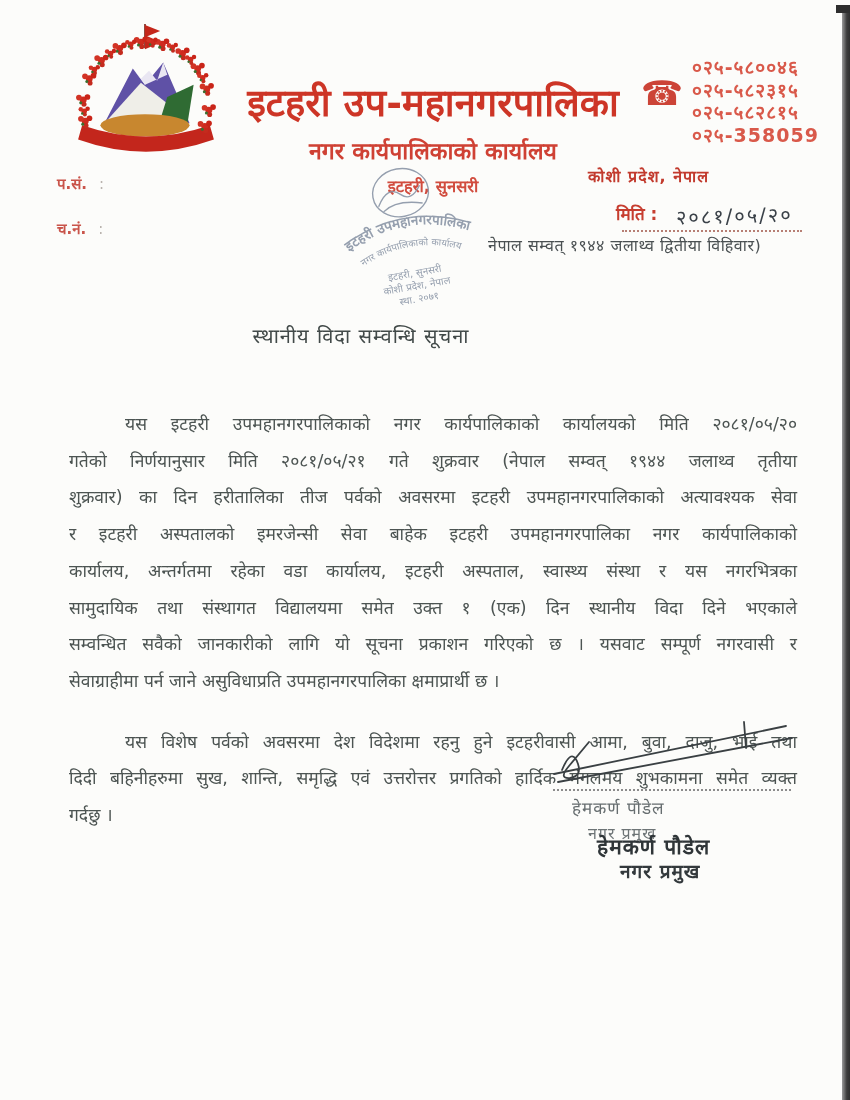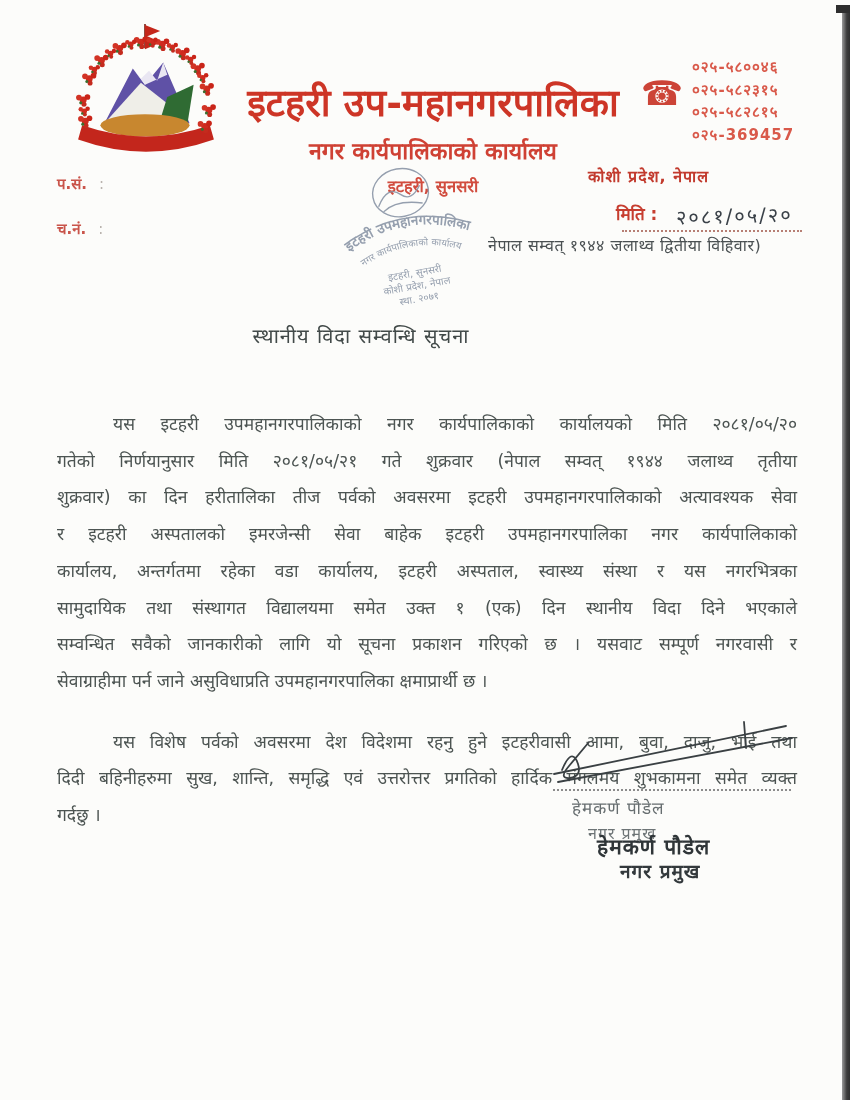--- a/index.html
+++ b/index.html
@@ -19,41 +19,41 @@
 
   
   .logo{position:absolute;left:70px;top:22px;width:152px;height:152px;}
   .head-center{position:absolute;left:198px;top:42px;width:470px;text-align:center;}
   .muni-title{font-size:38px;font-weight:bold;color:#cd3526;line-height:1.15;letter-spacing:0px;margin-top:40px;}
   .office-title{font-size:23px;font-weight:bold;color:#cf4134;margin-top:8px;}
   .location{font-size:16.5px;font-weight:bold;color:#d14c3e;margin-top:8px;}
 
   .phone-icon{position:absolute;left:641px;top:76px;font-size:34px;color:#cc4437;line-height:1;}
   .phones{position:absolute;left:692px;top:56px;text-align:left;}
-  .phones div{font-size:15px;font-weight:bold;color:#d9594a;line-height:22.5px;letter-spacing:1px;}
+  .phones div{font-size:19px;font-weight:bold;color:#d9594a;line-height:22.5px;letter-spacing:1px;}
 
   .province{position:absolute;left:588px;top:165px;font-size:16px;font-weight:bold;color:#c23a2d;letter-spacing:1px;}
 
   .refno{position:absolute;left:57px;top:173px;font-size:15px;font-weight:bold;color:#c9544a;text-align:center;}
   .chno{position:absolute;left:57px;top:218px;font-size:15px;font-weight:bold;color:#c9544a;}
   .refno .colon,.chno .colon{color:#b9b3ae;font-weight:normal;padding-left:12px;}
 
   .date-row{position:absolute;left:584px;top:202px;}
   .date-label{display:inline-block;font-size:17px;font-weight:bold;color:#c63d2f;vertical-align:top;margin-left:32px;}
   .date-value{display:inline-block;font-size:20px;color:#3a4148;margin-left:14px;transform:rotate(-1.5deg);letter-spacing:2px;}
   .date-dots{position:absolute;left:622px;top:230px;width:180px;border-bottom:2px dotted #b77f74;}
   .sambat{position:absolute;left:488px;top:234px;font-size:16px;color:#4a5052;letter-spacing:0.5px;}
 
   .stamp{position:absolute;left:318px;top:160px;width:180px;height:150px;transform:rotate(-10deg);opacity:0.9;}
 
   .subject{position:absolute;left:0;top:322px;width:722px;text-align:center;
     font-size:20px;color:#424a49;font-weight:500;letter-spacing:1px;}
 
   .body-text{position:absolute;left:57px;top:406px;width:740px;}
-  .para{margin:0 0 24px 0;}
+  .para{margin:0 0 24px 12px;}
   .bline{font-size:17.5px;line-height:36.7px;color:#4c5452;
     text-align:justify;text-align-last:justify;white-space:nowrap;}
   .bline.last{text-align-last:left;white-space:normal;}
   .indent{text-indent:56px;}
 
   .sig-svg{position:absolute;left:548px;top:712px;width:250px;height:80px;}
   .sig-dots{position:absolute;left:553px;top:789px;width:238px;border-top:2px dotted #8c8c8c;}
   .typed-name{position:absolute;left:572px;top:796px;font-size:17px;color:#676e70;letter-spacing:1px;}
   .typed-title{position:absolute;left:588px;top:822px;font-size:16px;color:#6d7476;letter-spacing:1px;}
   .stamp-name{position:absolute;left:597px;top:832px;font-size:21px;font-weight:bold;color:#2f3538;letter-spacing:1px;}
@@ -122,21 +122,21 @@
     <div class="muni-title">इटहरी उप-महानगरपालिका</div>
     <div class="office-title">नगर कार्यपालिकाको कार्यालय</div>
     <div class="location">इटहरी, सुनसरी</div>
   </div>
 
   <div class="phone-icon">☎</div>
   <div class="phones">
     <div>०२५-५८००४६</div>
     <div>०२५-५८२३१५</div>
     <div>०२५-५८२८१५</div>
-    <div>०२५-369457</div>
+    <div>०२५-358059</div>
   </div>
 
   <div class="province">कोशी प्रदेश, नेपाल</div>
 
   <div class="refno">
     <span>प.सं.</span><span class="colon">:</span>
   </div>
   <div class="chno">
     <span>च.नं.</span><span class="colon">:</span>
   </div>

